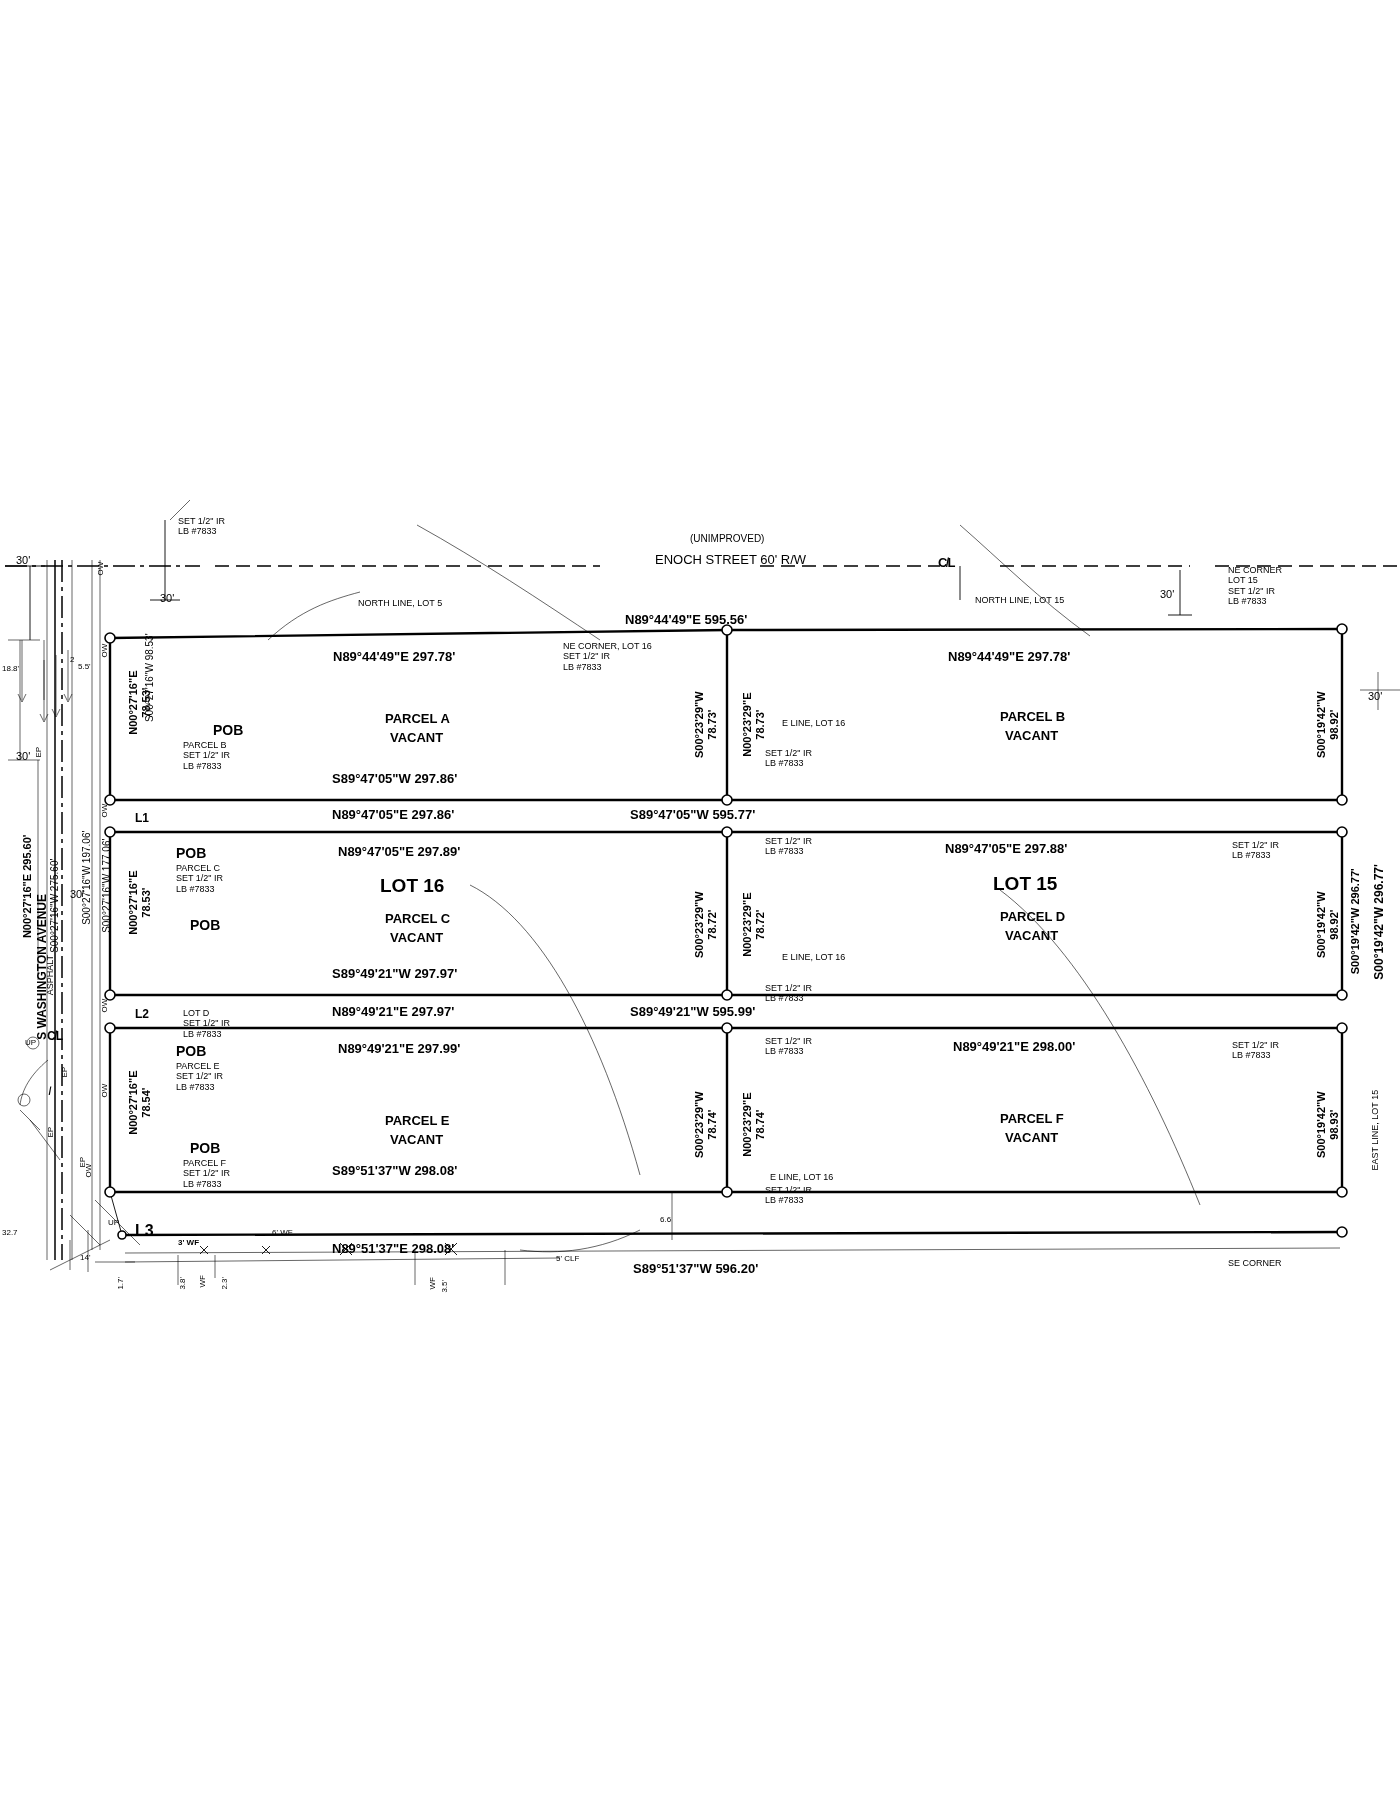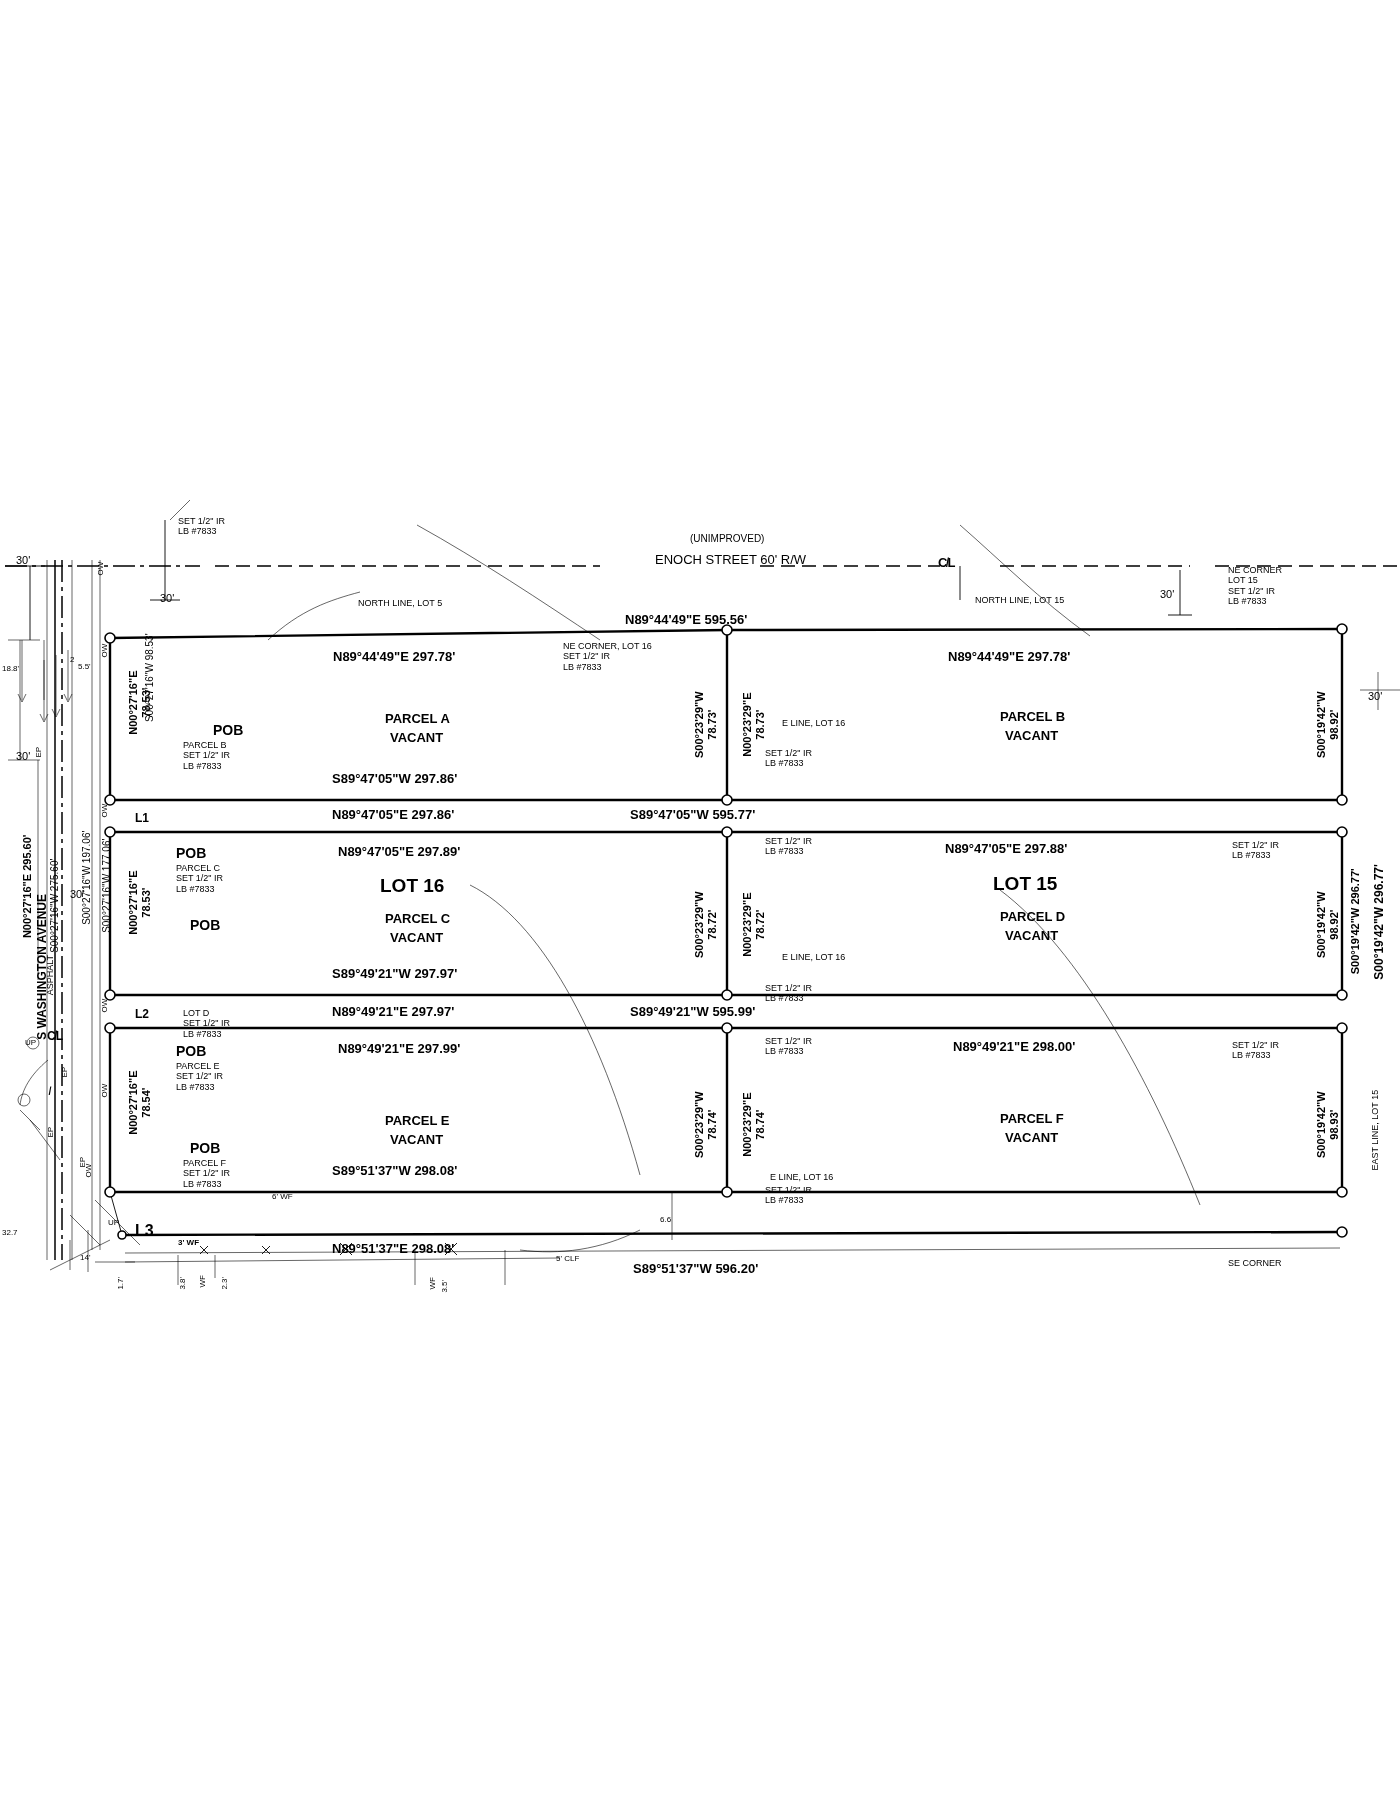--- a/index.html
+++ b/index.html
@@ -274,21 +274,21 @@
   <div class="lbl xs" style="left:70px;top:655px;">2</div>
   <div class="lbl xs" style="left:2px;top:1228px;">32.7</div>
   <div class="lbl xs" style="left:80px;top:1253px;">14'</div>
   <div class="lbl xs" style="left:660px;top:1215px;">6.6</div>
   <div class="lbl xs rot90c" style="left:108px;top:1272px;width:26px;">1.7'</div>
   <div class="lbl xs rot90c" style="left:170px;top:1272px;width:26px;">3.8'</div>
   <div class="lbl xs rot90c" style="left:212px;top:1272px;width:26px;">2.3'</div>
   <div class="lbl xs rot90c" style="left:432px;top:1275px;width:26px;">3.5'</div>
 
   <div class="lbl xs" style="left:178px;top:1238px;font-weight:bold;">3' WF</div>
-  <div class="lbl xs" style="left:272px;top:1192px;">6' WF</div>
+  <div class="lbl xs" style="left:272px;top:1228px;">6' WF</div>
   <div class="lbl xs" style="left:556px;top:1254px;">5' CLF</div>
   <div class="lbl xs rot90c" style="left:190px;top:1270px;width:26px;">WF</div>
   <div class="lbl xs rot90c" style="left:420px;top:1272px;width:26px;">WF</div>
 
   <div class="lbl xs rot90c" style="left:88px;top:558px;width:26px;">OW</div>
   <div class="lbl xs rot90c" style="left:92px;top:640px;width:26px;">OW</div>
   <div class="lbl xs rot90c" style="left:92px;top:800px;width:26px;">OW</div>
   <div class="lbl xs rot90c" style="left:92px;top:995px;width:26px;">OW</div>
   <div class="lbl xs rot90c" style="left:92px;top:1080px;width:26px;">OW</div>
   <div class="lbl xs rot90c" style="left:76px;top:1160px;width:26px;">OW</div>

